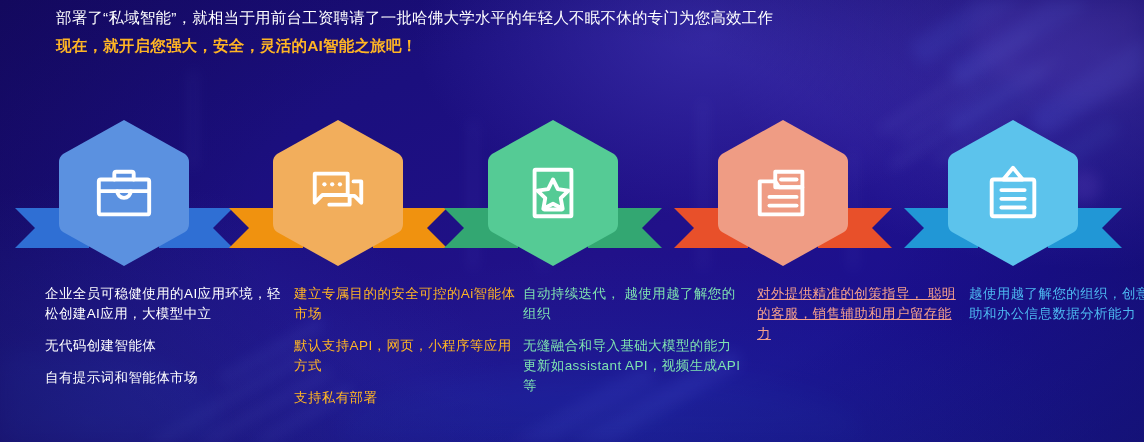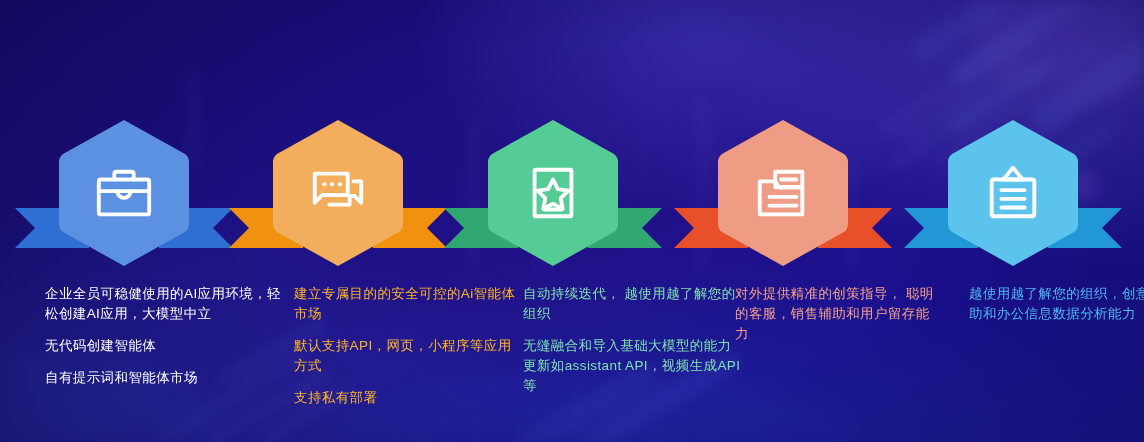--- a/index.html
+++ b/index.html
@@ -39,21 +39,21 @@
   .badge .gl svg{width:62px;height:62px;display:block;}
 
   
   .cols{position:absolute;left:0;top:284px;width:1144px;height:158px;margin-left:31px;}
   .col{position:absolute;top:0;}
   .col p{margin:0 0 12px 0;font-size:13.5px;line-height:20px;letter-spacing:.4px;}
   .col p:last-child{margin-bottom:0;}
   .c1{left:14px;width:248px;color:#ffffff;}
   .c2{left:263px;width:222px;color:#ffb524;}
   .c3{left:492px;width:222px;color:#7fe3b0;}
-  .c4{left:704px;width:200px;color:#f4a08c;}
+  .c4{left:726px;width:200px;color:#f4a08c;text-decoration:underline;}
   .c5{left:938px;width:200px;color:#4db8f0;}
 </style>
 </head>
 <body>
 
 <div id="stage">
 
   <div class="tex">
     <svg viewBox="0 0 1144 442" preserveAspectRatio="none">
       <g transform="rotate(-33 1050 60)" opacity="0.55">
@@ -92,20 +92,24 @@
   </div>
   <div class="tex2">
     <svg viewBox="0 0 1144 442" preserveAspectRatio="none">
       <ellipse cx="1090" cy="30" rx="120" ry="70" fill="#6b4fd6" opacity=".55"></ellipse>
       <ellipse cx="60" cy="420" rx="160" ry="70" fill="#2b3bb8" opacity=".45"></ellipse>
       <ellipse cx="600" cy="430" rx="260" ry="60" fill="#2435ad" opacity=".40"></ellipse>
     </svg>
   </div>
   <div class="vig"></div>
 
+  <div class="head">
+    <div class="h1">部署了“私域智能”，就相当于用前台工资聘请了一批哈佛大学水平的年轻人不眠不休的专门为您高效工作</div>
+    <div class="h2">现在，就开启您强大，安全，灵活的AI智能之旅吧！</div>
+  </div>
 
   <div class="badges">
 
     <div class="badge" style="left:49px;">
       <svg class="ribbon" viewBox="0 0 218 48">
         <path d="M0 4 L74 4 L74 44 L0 44 L20 24 Z" fill="#2f6fd4"></path>
         <path d="M218 4 L144 4 L144 44 L218 44 L198 24 Z" fill="#2f6fd4"></path>
       </svg>
       <svg class="hex" viewBox="0 0 134 150">
         <path d="M67 2 L128 36 Q132 39 132 44 L132 106 Q132 111 128 114 L67 148 Q67 148 67 148 L6 114 Q2 111 2 106 L2 44 Q2 39 6 36 Z" fill="#5b91e0"></path>

